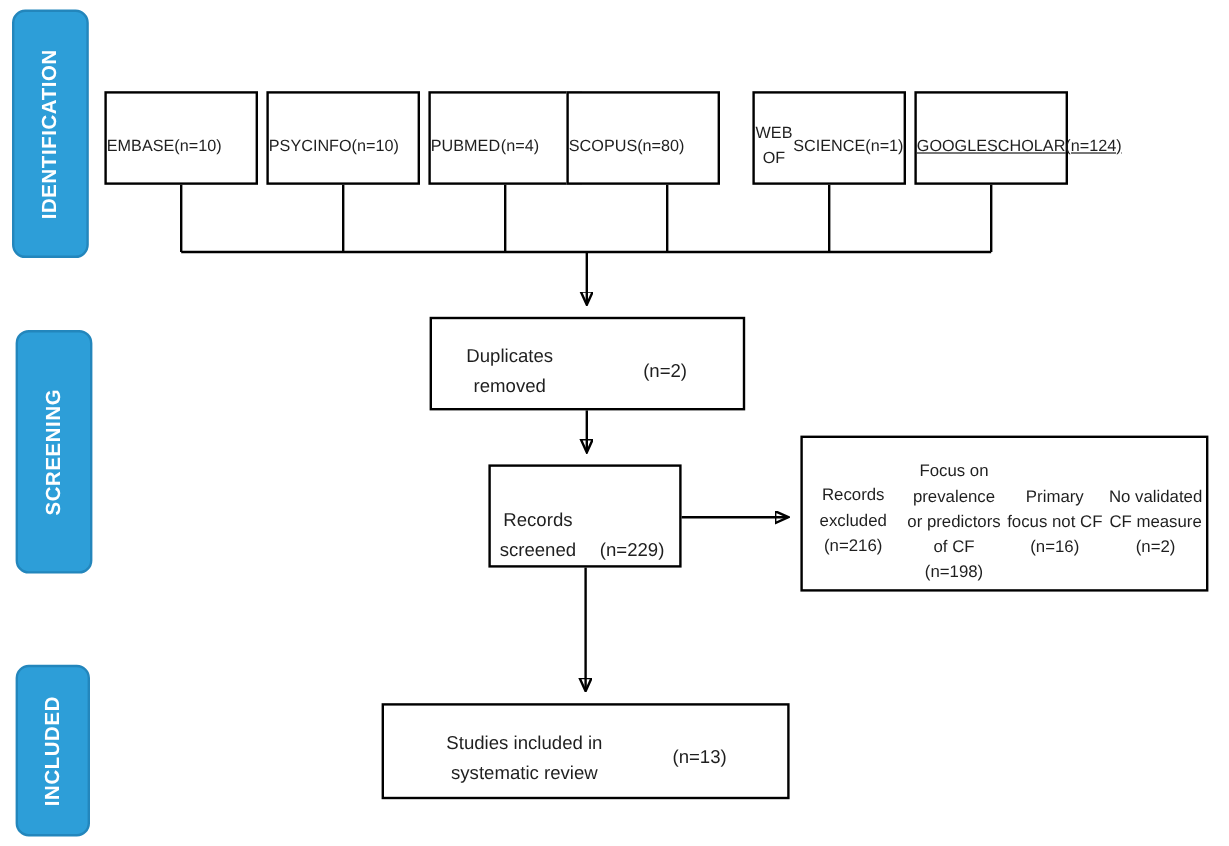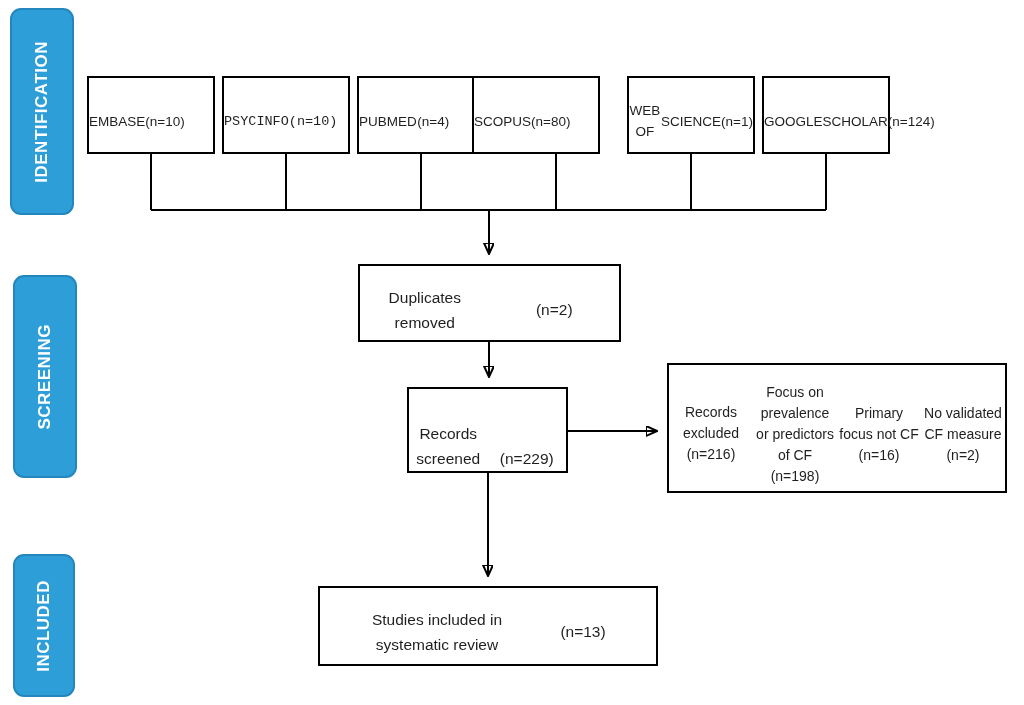--- a/index.html
+++ b/index.html
@@ -53,25 +53,25 @@
   
   .source {
     width: 128px;
     height: 78px;
     top: 76px;
     font-size: 13.5px;
     line-height: 21px;
     padding-top: 12px;
   }
   #src-embase  { left: 87px;  }
-  #src-psycinfo{ left: 222px; font-family: Liberation Mono, monospace; }
+  #src-psycinfo{ left: 222px; }
   #src-pubmed  { left: 357px; }
   #src-scopus  { left: 472px; text-align: right; }
   #src-wos     { left: 627px; }
-  #src-google  { left: 762px; }
+  #src-google  { left: 762px; text-decoration: underline; }
 
   
   #box-duplicates {
     left: 358px; top: 264px; width: 263px; height: 78px;
     font-size: 15.5px; line-height: 25px; padding-top: 13px;
   }
   #box-screened {
     left: 407px; top: 387px; width: 161px; height: 86px;
     font-size: 15.5px; line-height: 25px; padding-top: 9px; align-items: flex-end;
   }

